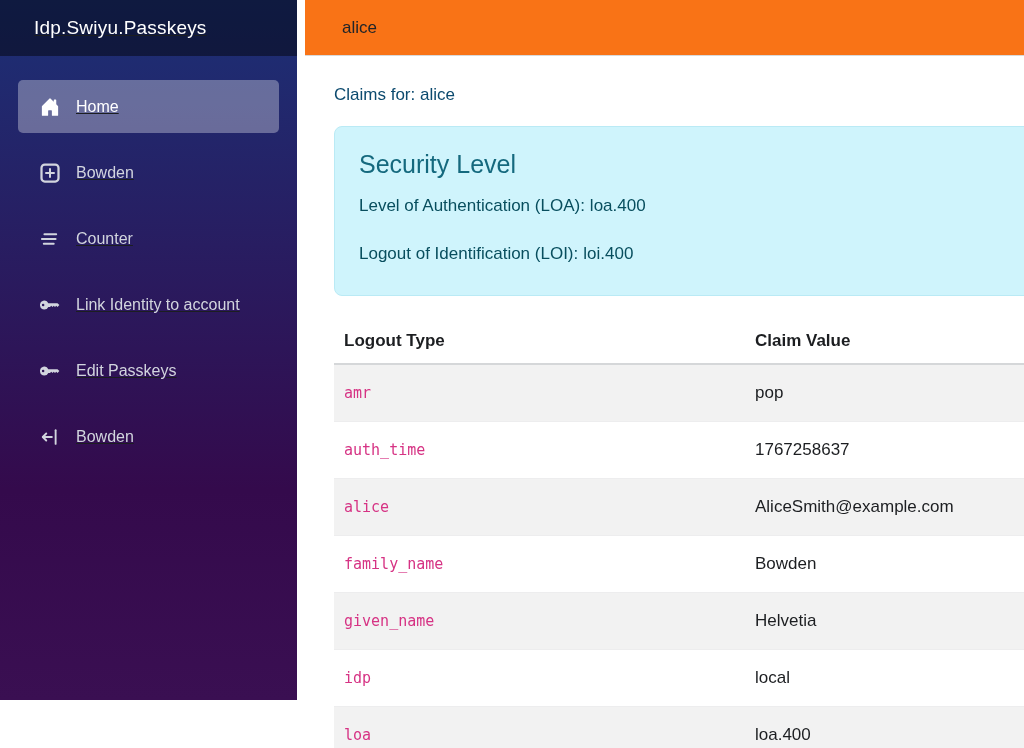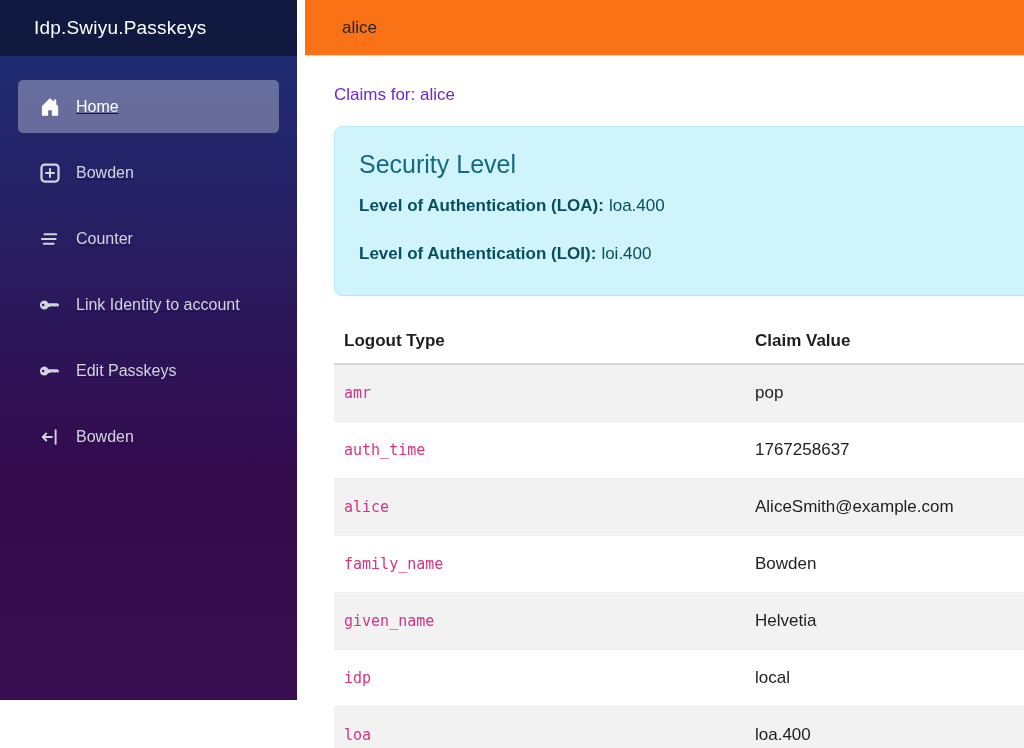--- a/index.html
+++ b/index.html
@@ -42,36 +42,36 @@
   .main { flex: 1 1 auto; min-width: 0; display: flex; flex-direction: column; }
   .top-row {
     height: 56px; flex: 0 0 56px;
     background: #f97316; border-bottom: 1px solid #d9d9d9;
     display: flex; align-items: center; padding-left: 37px;
     font-size: 17px; color: #212529; margin-left: 8px;
   }
   .content { flex: 1 1 auto; padding: 28px 0 0 37px; overflow: hidden; }
   .claims-heading {
     margin: 0 0 21px 0; font-size: 17px; line-height: 21px;
-    font-weight: 400; color: #6d28d9;
+    font-weight: 400; color: #0c4a6e;
   }
 
   
   .panel {
     width: 822px;
     background: #cff4fc; border: 1px solid #baeaf5; border-radius: 8px;
     padding: 20px 24px 22px 24px; color: #055160;
   }
   .panel-title {
     margin: 0 0 12px 0; font-size: 25px; line-height: 34px;
     font-weight: 500; color: #15697e;
   }
   .panel-row { margin: 0 0 22px 0; font-size: 17px; line-height: 26px; color: #084e5e; }
   .panel-row:last-child { margin-bottom: 6px; }
-  .kv-label { font-weight: 700; }
+  .kv-label { font-weight: 400; }
   .kv-value { margin-left: 5px; font-weight: 400; }
 
   
   .claims-table { width: 822px; border-collapse: collapse; margin-top: 24px; }
   .claims-table th {
     text-align: left; width: 50%;
     font-size: 17px; line-height: 21px; font-weight: 700; color: #1c1e21;
     padding: 10px 10px 12px 10px;
     border-bottom: 2px solid #d5d7d9;
   }
@@ -154,21 +154,21 @@
 
   <article class="content">
     <p class="claims-heading">Claims for: alice</p>
 
     <div class="panel">
       <h4 class="panel-title">Security Level</h4>
       <p class="panel-row">
         <span class="kv-label">Level of Authentication (LOA):</span><span class="kv-value">loa.400</span>
       </p>
       <p class="panel-row">
-        <span class="kv-label">Level of Authentication (LOI):</span><span class="kv-value">loi.400</span>
+        <span class="kv-label">Logout of Identification (LOI):</span><span class="kv-value">loi.400</span>
       </p>
     </div>
 
     <table class="claims-table">
       <thead>
         <tr>
           <th>Logout Type</th>
           <th>Claim Value</th>
         </tr>
       </thead>

